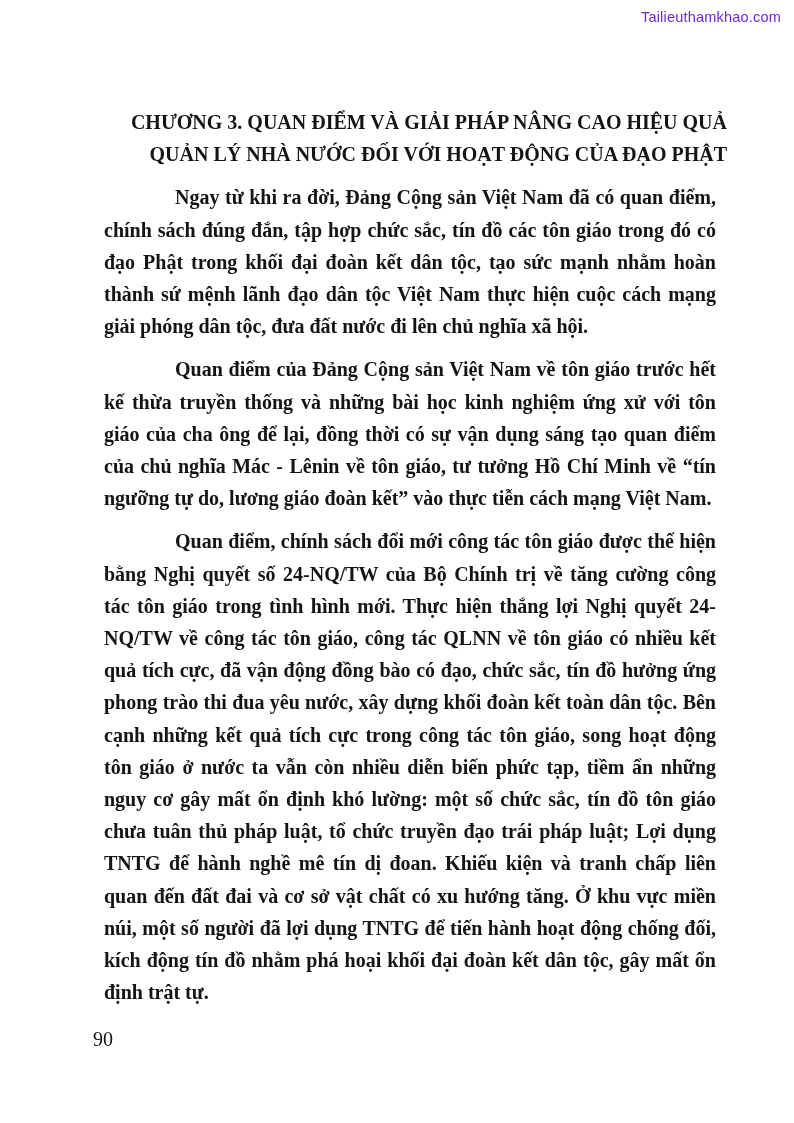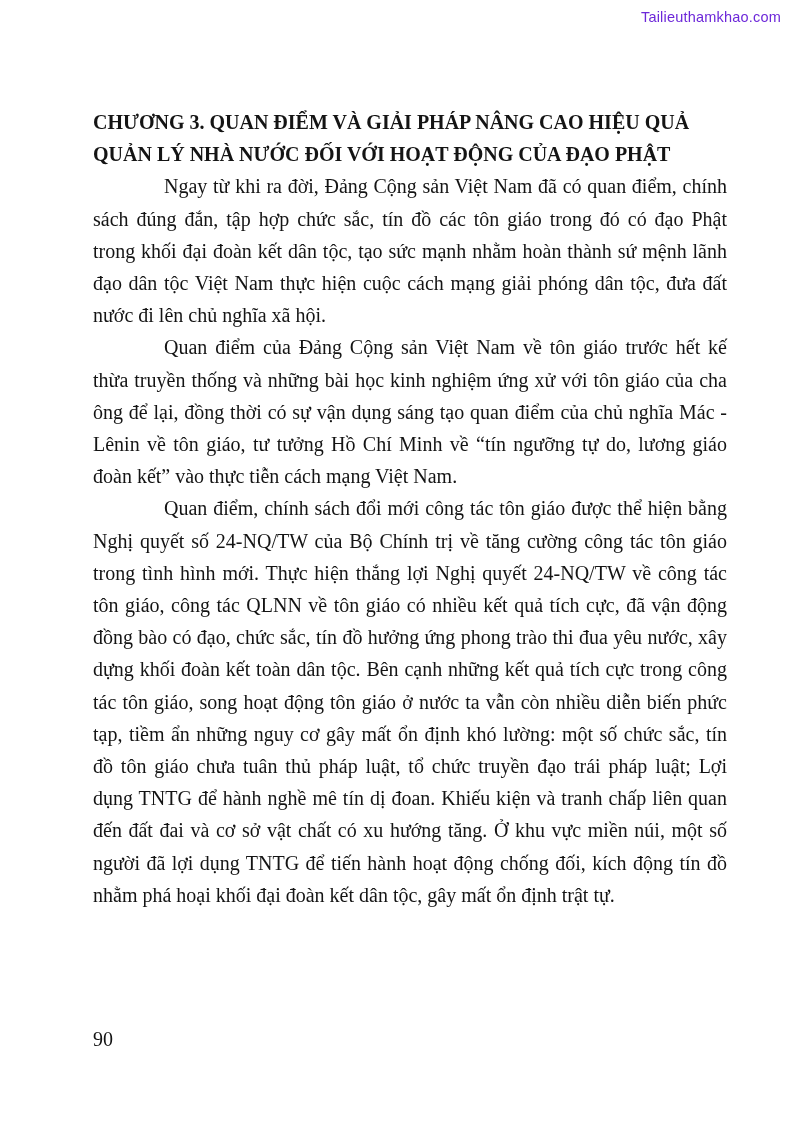--- a/index.html
+++ b/index.html
@@ -31,35 +31,36 @@
     position: absolute;
     left: 93px;
     top: 106px;
     width: 634px;
     font-size: 20px;
     line-height: 32.2px;
     text-align: justify;
   }
   .chapter-title {
     font-weight: bold;
-    text-align: left;
+    text-align: right;
   }
   .chapter-title .title-line {
     white-space: nowrap;
   }
   .section-heading {
     margin: 0;
     font-weight: bold;
     text-indent: 71px;
     text-align: justify;
   }
   .body-para {
-    margin: 0;
+    margin: 11px;
     text-indent: 71px;
     text-align: justify;
+    font-weight: bold;
   }
   .page-number {
     position: absolute;
     top: 1026px;
     left: 93px;
     width: 634px;
     font-size: 20px;
     line-height: 26px;
   }
 </style>

